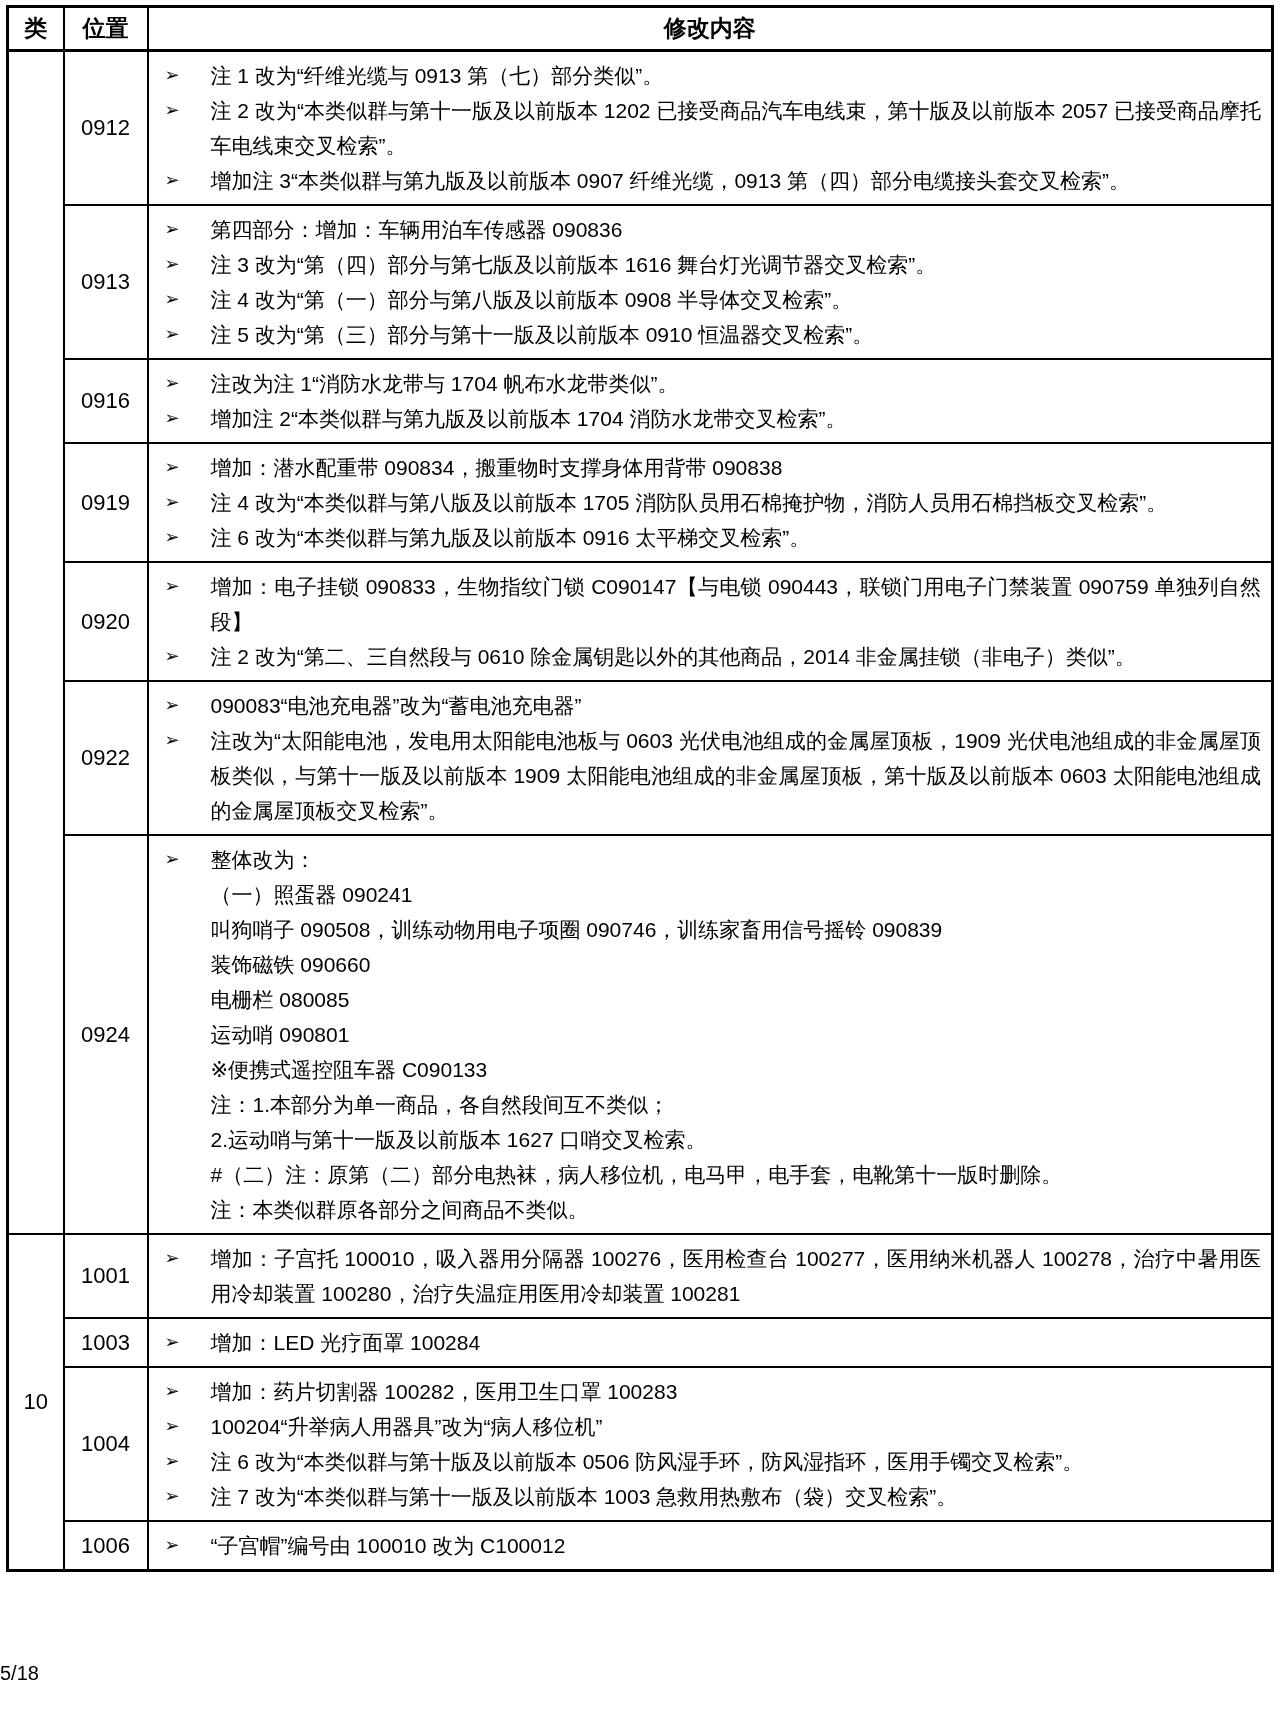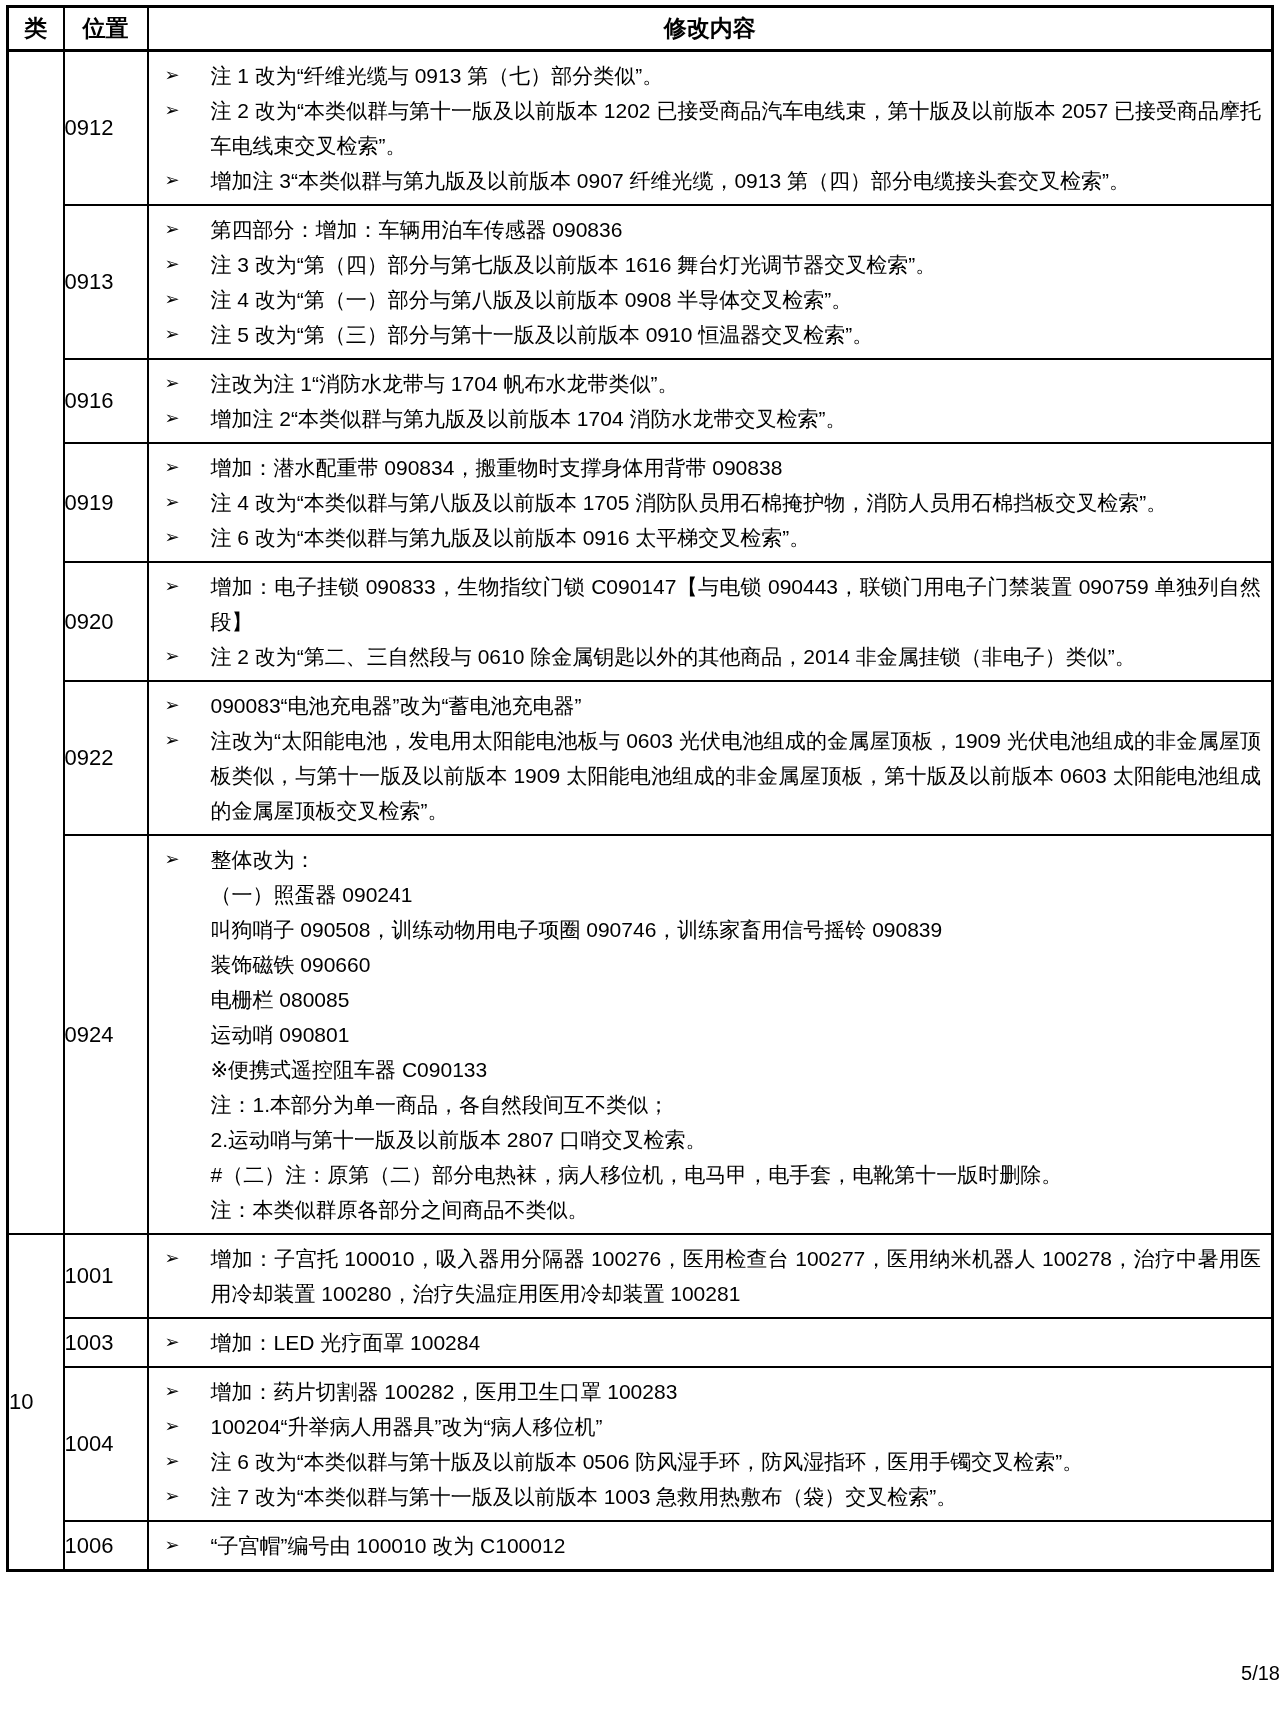--- a/index.html
+++ b/index.html
@@ -30,21 +30,21 @@
     vertical-align: middle;
   }
   .doc-table thead th {
     border-bottom: 3px solid #000000;
     font-size: 23px;
     font-weight: bold;
     text-align: center;
     padding: 5px 0;
   }
   td.class-cell, td.position-cell {
-    text-align: left;
+    text-align: center;
     font-size: 22px;
     padding: 0;
   }
   td.content-cell {
     padding: 6px 10px 6px 12px;
     font-size: 21px;
     line-height: 35px;
     vertical-align: middle;
   }
   .item {
@@ -61,21 +61,21 @@
     flex: 1;
     text-align: justify;
     text-justify: inter-ideograph;
     word-break: break-word;
   }
   .footer {
     position: absolute;
     left: 0;
     top: 1662px;
     width: 1280px;
-    text-align: right;
+    text-align: left;
     font-size: 20px;
   }
 </style>
 </head>
 <body>
 
 <div class="page">
   <table class="doc-table">
     <colgroup>
       <col style="width:56px">
@@ -215,21 +215,21 @@
             <div class="item">
               <span class="bullet"></span>
               <span class="item-text">※便携式遥控阻车器 C090133</span>
             </div>
             <div class="item">
               <span class="bullet"></span>
               <span class="item-text">注：1.本部分为单一商品，各自然段间互不类似；</span>
             </div>
             <div class="item">
               <span class="bullet"></span>
-              <span class="item-text">2.运动哨与第十一版及以前版本 2807 口哨交叉检索。</span>
+              <span class="item-text">2.运动哨与第十一版及以前版本 1627 口哨交叉检索。</span>
             </div>
             <div class="item">
               <span class="bullet"></span>
               <span class="item-text">#（二）注：原第（二）部分电热袜，病人移位机，电马甲，电手套，电靴第十一版时删除。</span>
             </div>
             <div class="item">
               <span class="bullet"></span>
               <span class="item-text">注：本类似群原各部分之间商品不类似。</span>
             </div>
           </td>

